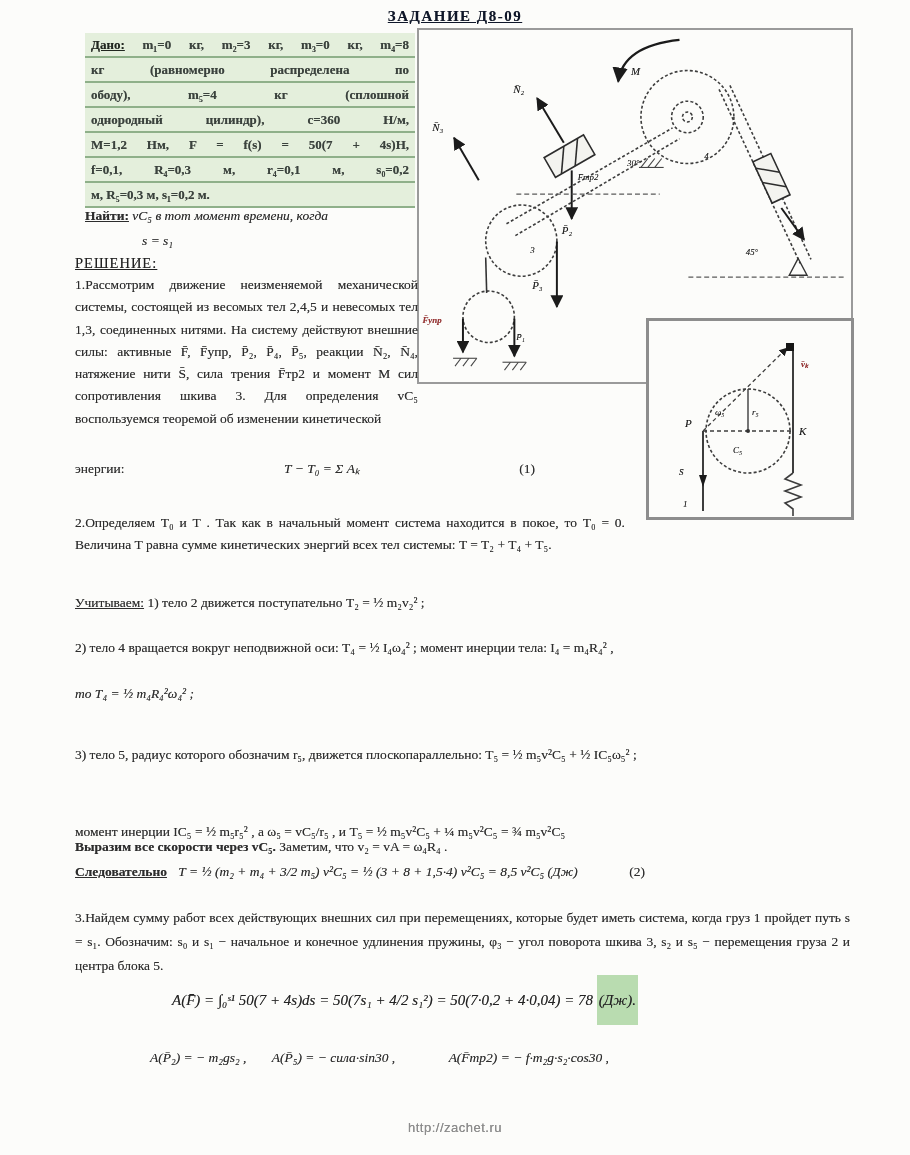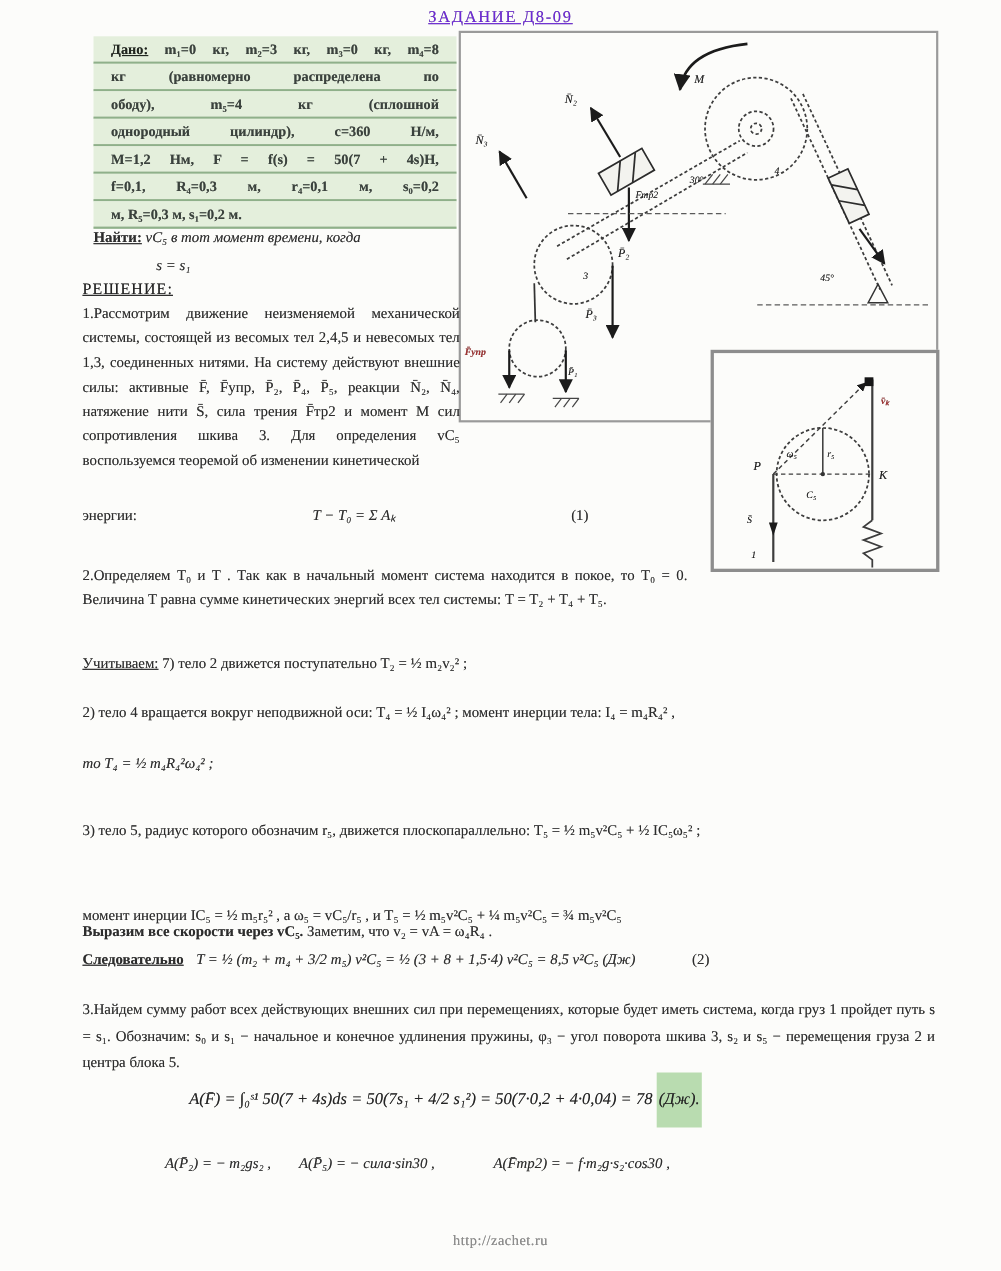--- a/index.html
+++ b/index.html
@@ -5,27 +5,27 @@
   * { margin:0; padding:0; box-sizing:border-box; }
   html,body { background:#ffffff; }
   .page {
     position:relative; width:910px; height:1155px; overflow:hidden;
     background:#fcfcfa; font-family:"Liberation Serif", serif; color:#2d2d2d;
   }
   .scan { position:absolute; inset:0; filter:blur(0.3px); }
   .scan * { text-shadow:0 0 0.6px rgba(50,50,50,0.55); }
 
   .title { position:absolute; top:8px; left:0; right:0; text-align:center;
-           font-size:15px; font-weight:normal; color:#6d28d9; }
+           font-size:15px; font-weight:bold; color:#0f172a; }
   .title span { text-decoration:underline; letter-spacing:1.5px; }
 
   .given { position:absolute; left:85px; top:33px; width:330px;
            font-size:13px; font-weight:bold; color:#3a423d; }
   .given-line { height:25px; line-height:23px; background:#e4efdc;
-                border-bottom:2px solid #8fb08a; padding:0 16px; overflow:hidden; }
+                border-bottom:2px solid #8fb08a; padding:0 6px; overflow:hidden; }
   .jl { text-align:justify; text-align-last:justify; }
   .glabel { text-decoration:underline; color:#20261f; }
 
   .find { position:absolute; left:85px; top:208px; font-size:13.5px; white-space:nowrap; }
   .flabel { font-weight:bold; text-decoration:underline; }
   .find2 { position:absolute; left:142px; top:233px; font-style:italic; font-size:13.5px; }
 
   .heading { position:absolute; left:75px; top:255px; font-size:14.5px;
              font-weight:normal; text-decoration:underline; letter-spacing:1px; color:#222; }
 
@@ -57,21 +57,21 @@
   .p10 { position:absolute; left:75px; top:906px; width:775px; line-height:24px; }
   .eq3row { position:absolute; left:172px; top:992px; font-size:15px; font-style:italic;
             white-space:nowrap; color:#242424; }
   .hl { background:#b9dcb0; padding:17px 2px; }
   .eq4row { position:absolute; left:150px; top:1050px; font-size:13.5px; font-style:italic;
             white-space:nowrap; }
   .eq4row .g1 { margin-left:22px; }
   .eq4row .g2 { margin-left:50px; }
 
   .footer { position:absolute; left:0; right:0; top:1120px; text-align:center;
-            font-family:Liberation Serif, serif; font-size:13px; color:#8d8d8d;
+            font-family:Liberation Sans, sans-serif; font-size:13px; color:#8d8d8d;
             letter-spacing:0.5px; }
 
   .main-box { position:absolute; left:417px; top:28px; width:436px; height:356px;
               border:2px solid #9a9a9a; }
   .inset-box { position:absolute; left:646px; top:318px; width:208px; height:202px;
                border:3px solid #8d8d8d; background:#fcfcfa; }
   .main-box svg, .inset-box svg { width:100%; height:100%; display:block; }
   .dl { font-family:"Liberation Serif", serif; font-style:italic; font-size:11px; fill:#1e1e1e; }
   .ds { font-size:9px; }
   .red { fill:#a33434; font-weight:bold; }
@@ -214,21 +214,21 @@
   <div class="eqrow1">
     <span>энергии:</span>
     <span class="eqc">T − T₀ = Σ Aₖ</span>
     <span class="eqnum">(1)</span>
   </div>
 
   <div class="p p2">2.Определяем T₀ и T . Так как в начальный момент система находится в покое, то T₀ = 0. Величина T равна сумме кинетических энергий всех тел системы: T = T₂ + T₄ + T₅.</div>
 
   <div class="row row3">
     <span class="plabel">Учитываем:</span>
-    <span>7) тело 2 движется поступательно T₂ = ½ m₂v₂² ;</span>
+    <span>1) тело 2 движется поступательно T₂ = ½ m₂v₂² ;</span>
   </div>
   <div class="row row4">2) тело 4 вращается вокруг неподвижной оси: T₄ = ½ I₄ω₄² ;  момент инерции тела:  I₄ = m₄R₄² ,</div>
   <div class="row row5 it">то T₄ = ½ m₄R₄²ω₄² ;</div>
   <div class="row row6">3) тело 5, радиус которого обозначим r₅, движется плоскопараллельно: T₅ = ½ m₅v²C₅ + ½ IC₅ω₅² ;</div>
   <div class="row row7">момент инерции IC₅ = ½ m₅r₅² , а ω₅ = vC₅/r₅ , и T₅ = ½ m₅v²C₅ + ¼ m₅v²C₅ = ¾ m₅v²C₅</div>
   <div class="row row8">
     <span class="bold">Выразим все скорости через vC₅.</span>
     <span>Заметим, что v₂ = vA = ω₄R₄ .</span>
   </div>
   <div class="row row9">

